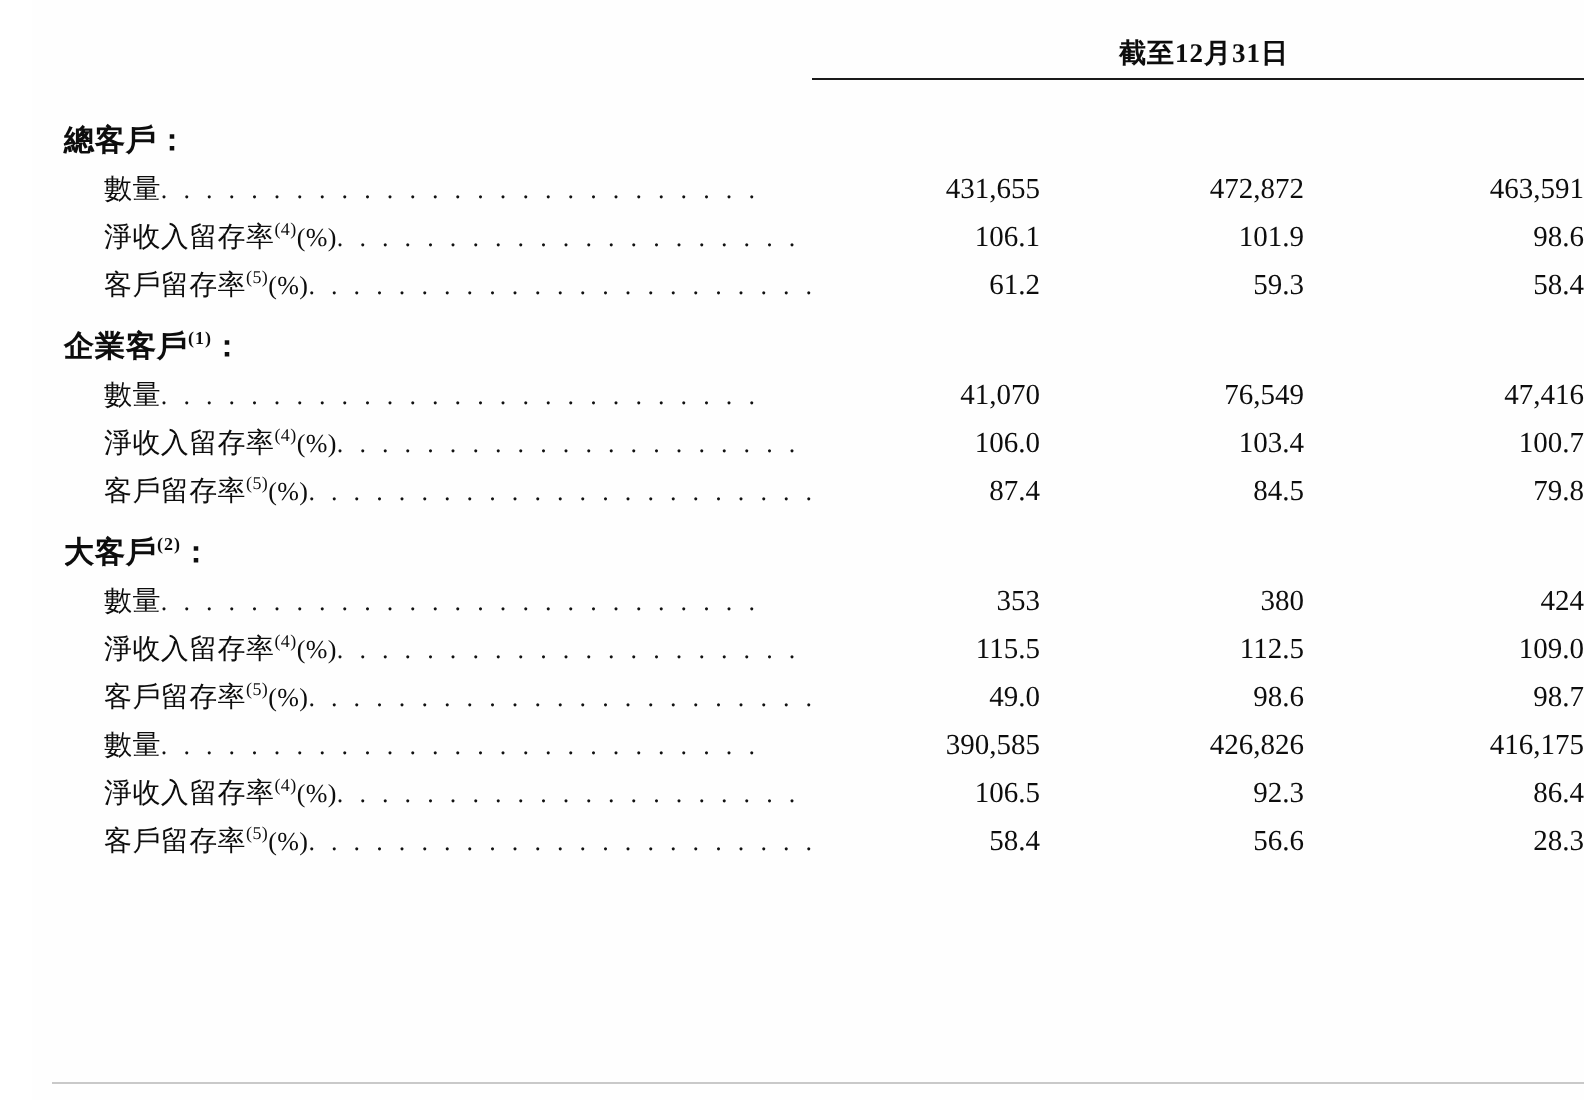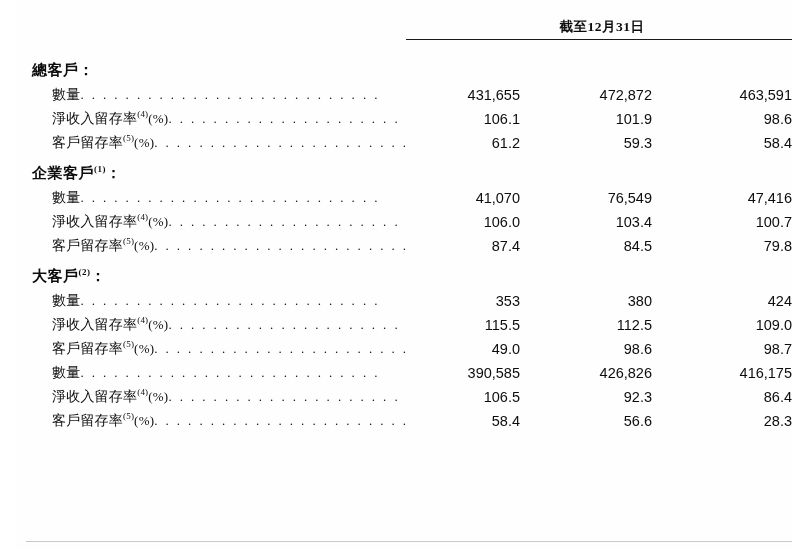--- a/index.html
+++ b/index.html
@@ -76,21 +76,21 @@
     padding: 3px 0 3px 26px;
     white-space: nowrap;
     overflow: hidden;
     letter-spacing: 0.2px;
   }
   tr.item td.val {
     font-size: 14.5px;
     text-align: right;
     padding: 3px 18px 3px 0;
     white-space: nowrap;
-    font-family: Liberation Sans, sans-serif;
+    font-family: Liberation Serif, serif;
   }
   tr.item td.val.last {
     padding-right: 6px;
   }
   .dots {
     display: inline-block;
     letter-spacing: 2.4px;
     font-size: 13px;
     vertical-align: baseline;
     color: #111;

